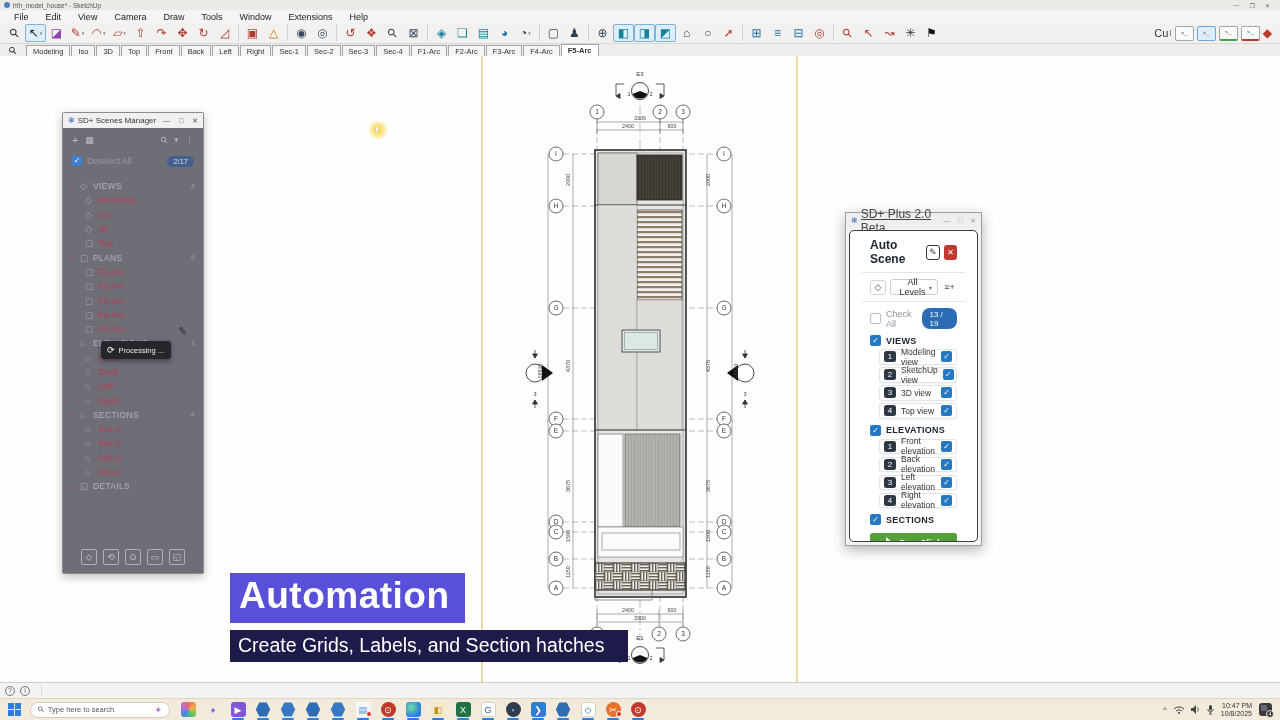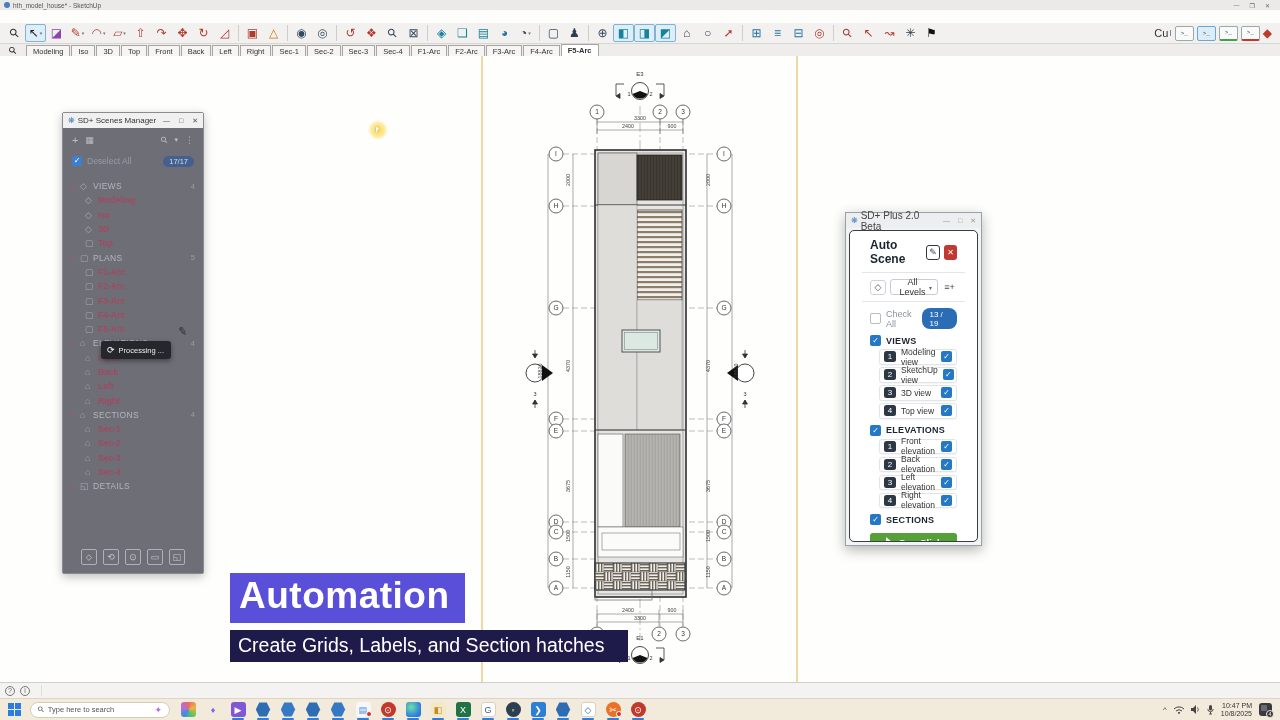--- a/index.html
+++ b/index.html
@@ -68,21 +68,21 @@
   .toast { position:absolute; left:38px; top:228px; width:70px; height:18px; background:#26262d; border-radius:3px; display:flex; align-items:center; gap:4px; padding:0 6px; box-shadow:0 2px 5px rgba(0,0,0,.4); }
   .toast .sp { color:#fff; font-size:9px; }
   .toast .txt { color:#eee; font-size:7.5px; }
   .sm-bottom { position:absolute; left:0; bottom:8px; width:100%; display:flex; justify-content:center; gap:6px; }
   .sm-bbtn { width:16px; height:16px; border:1px solid #b0b0ba; border-radius:2px; color:#c5c5cf; font-size:9px; display:flex; align-items:center; justify-content:center; }
 
   
   .as { position:absolute; left:845px; top:156px; width:137px; height:334px; background:#F2F3F5; border:1px solid #9aa0a8; box-shadow:0 4px 12px rgba(0,0,0,.3); }
   .as-title { height:15px; display:flex; align-items:center; gap:3px; padding:0 5px; background:#EDEEF0; }
   .as-title .ico { color:#4a7ec2; font-size:8px; }
-  .as-title .txt { font-size:10px; color:#444; }
+  .as-title .txt { font-size:12px; color:#444;text-decoration:underline; }
   .as-title .ctl { margin-left:auto; display:flex; gap:8px; font-size:7px; color:#999; }
   .as-card { position:absolute; left:3px; top:17px; right:3px; bottom:3px; background:#fff; border:1.5px solid #3a3f45; border-radius:5px; padding:7px 20px; overflow:hidden; }
   .as-head { display:flex; align-items:center; }
   .as-head .h { font-size:12px; font-weight:bold; color:#1b2430; }
   .as-edit { margin-left:auto; width:17px; height:15px; border:1.3px solid #2f3640; border-radius:3px; display:flex; align-items:center; justify-content:center; font-size:9px; color:#2f3640; }
   .as-close { margin-left:4px; width:15px; height:15px; background:#C13832; border-radius:3px; color:#fff; font-size:8px; display:flex; align-items:center; justify-content:center; }
   .as-hr { height:1px; background:#e3e5e8; margin:6px -8px; }
   .as-level { display:flex; align-items:center; gap:4px; }
   .as-level .cube { width:16px; height:15px; border:1px solid #cfd3d8; border-radius:3px; font-size:9px; color:#555; display:flex; align-items:center; justify-content:center; }
   .as-select { flex:1; height:16px; border:1px solid #c8ccd2; border-radius:3px; display:flex; align-items:center; font-size:9px; color:#333; padding:0 5px; }
@@ -143,20 +143,31 @@
   <div class="titlebar">
     <span class="logo"></span>
     <span>hth_model_house* - SketchUp</span>
     <span class="win-controls">
       <span>—</span>
       <span>❐</span>
       <span>✕</span>
     </span>
   </div>
 
+  <div class="menubar" id="menubar">
+      <span class="menu-item">File</span>
+      <span class="menu-item">Edit</span>
+      <span class="menu-item">View</span>
+      <span class="menu-item">Camera</span>
+      <span class="menu-item">Draw</span>
+      <span class="menu-item">Tools</span>
+      <span class="menu-item">Window</span>
+      <span class="menu-item">Extensions</span>
+      <span class="menu-item">Help</span>
+    </div>
 
   <div class="toolbar">
     <span class="tbi" style="color:#333">
         <span class="mag">⚲</span>
       </span>
     <span id="tb-main" style="display:flex;align-items:center;">
         <span class="tbi boxed">
           <span style="color: rgb(26, 26, 26);">↖</span>
           <span class="caret">▾</span>
         </span>
@@ -573,21 +584,21 @@
         <span>+</span>
         <span style="font-size:9px">▦</span>
         <span class="search-ph"></span>
         <span style="font-size:9px"><span class="mag">⚲</span></span>
         <span style="font-size:7px">▾</span>
         <span style="font-size:9px">⋮</span>
       </div>
       <div class="sm-select">
         <span class="cb">✓</span>
         <span class="lbl">Deselect All</span>
-        <span class="sm-badge">17/17</span>
+        <span class="sm-badge">2/17</span>
       </div>
       <div class="sm-tree" id="sm-tree">
           <div class="t-row group">
             <span class="caret">▾</span>
             <span class="tico">◇</span>
             <span class="tlabel">VIEWS</span>
             <span class="count">4</span>
           </div>
           <div class="t-row item">
             <span class="tico">◇</span>

